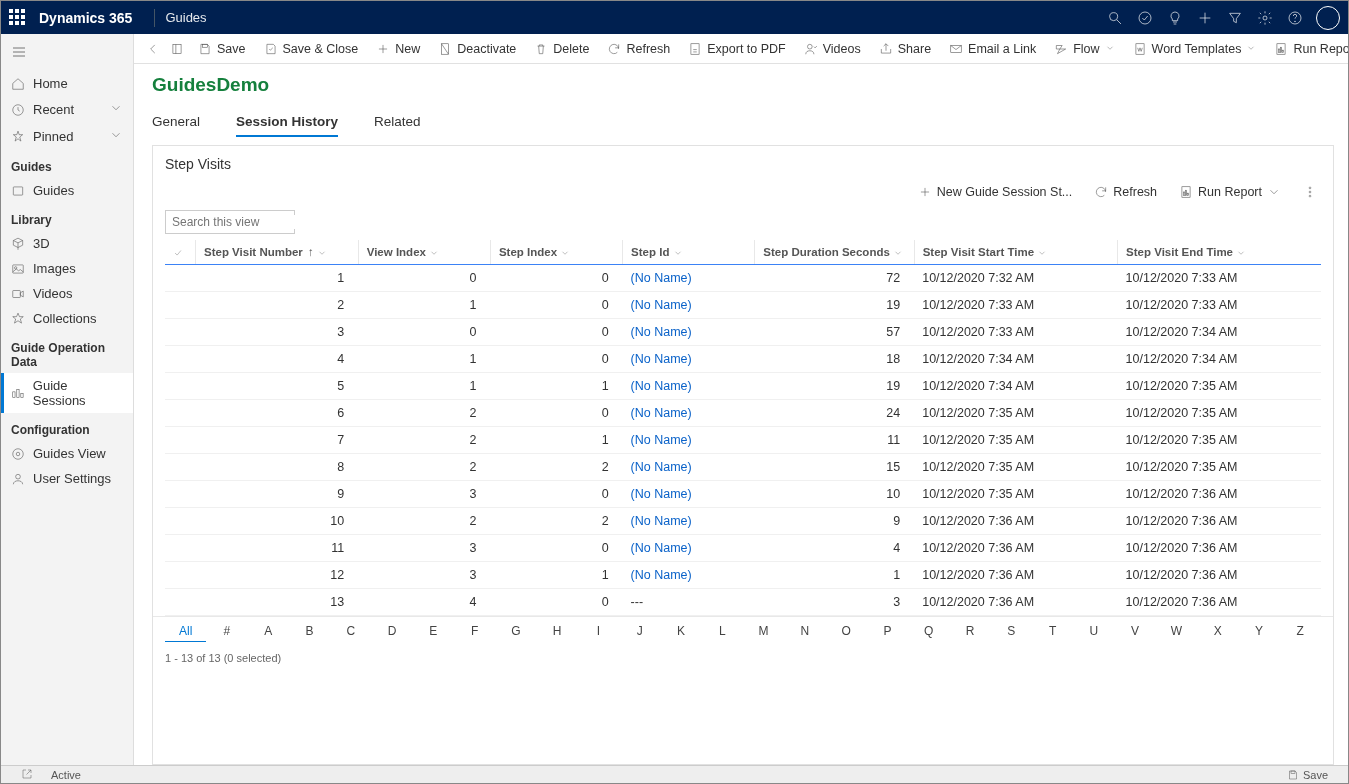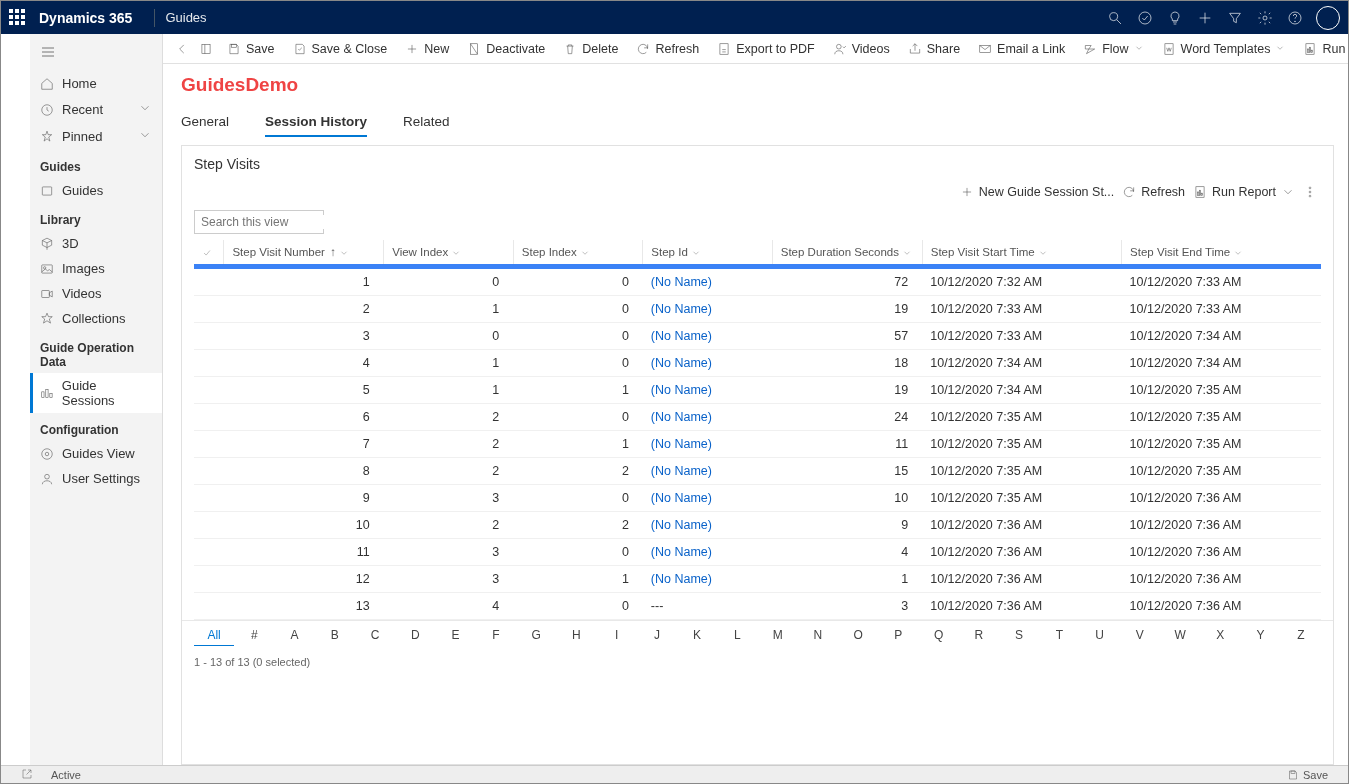--- a/index.html
+++ b/index.html
@@ -12,66 +12,66 @@
   .topbar .brand { font-weight:600; margin-right:12px;}
   .topbar .divider {width:1px; height:18px; background:#456; margin:0 10px;}
   .topbar .module { font-size:13px; opacity:0.9;}
   .topbar .spacer { flex:1;}
   .topbar .ticon { width:30px; height:33px; display:flex; align-items:center; justify-content:center; cursor:pointer; color:#fff;}
   .topbar .ticon svg { width:16px; height:16px; stroke:#fff; fill:none;}
   .topbar .avatar { width:24px; height:24px; border-radius:50%; border:1.5px solid #fff; margin-left:6px; cursor:pointer;}
   
   
   .shell { display:flex; height: calc(100% - 33px - 18px); }
-  .sidebar { width:133px; background:#f3f3f3; border-right:1px solid #ddd; padding-top:6px; font-size:13px; color:#333;margin-left:29px;}
+  .sidebar { width:133px; background:#f3f3f3; border-right:1px solid #ddd; padding-top:6px; font-size:13px; color:#333;}
   .sidebar .hamb { padding:4px 10px 8px; cursor:pointer;}
   .sidebar .hamb svg{width:16px;height:16px;stroke:#333;fill:none;}
   .sidebar .item { display:flex; align-items:center; padding:5px 10px; cursor:pointer; gap:8px; position:relative;}
   .sidebar .item.active { background:#fff; }
   .sidebar .item.active::before { content:""; position:absolute; left:0; top:0; bottom:0; width:3px; background:#0078d4;}
   .sidebar .item .chev { margin-left:auto; }
   .sidebar .item svg { width:14px; height:14px; stroke:#555; fill:none;}
   .sidebar .section { padding:10px 10px 4px; font-size:12px; font-weight:600; color:#333;}
   
   .main { flex:1; display:flex; flex-direction:column; overflow:hidden;}
   
   
   .cmdbar { height:30px; border-bottom:1px solid #e1e1e1; display:flex; align-items:center; padding:0 8px; gap:2px; font-size:12.5px; color:#333;}
   .cmdbar .cbtn { display:flex; align-items:center; gap:5px; padding:4px 8px; cursor:pointer; white-space:nowrap;}
   .cmdbar .cbtn svg { width:14px; height:14px; stroke:#555; fill:none;}
   .cmdbar .cbtn.icononly { padding:4px;}
   .cmdbar .chev-down svg{width:10px;height:10px;}
   
   
   .recheader { padding: 10px 18px 0; }
-  .recheader .title { font-size:19px; font-weight:600; color:#ef4444;}
+  .recheader .title { font-size:19px; font-weight:600; color:#15803d;}
   .recheader .subtitle { font-size:11.5px; color:#666; margin-top:-1px;}
   
   
   .tabs { display:flex; gap:36px; padding:0 18px; margin-top:14px; border-bottom:0; font-size:13.5px; color:#333;}
   .tabs .tab { padding:4px 0 6px; cursor:pointer;}
   .tabs .tab.active { border-bottom:2px solid #0078d4; font-weight:600;}
   
   
   .card { margin:8px 14px 0 18px; border:1px solid #e1e1e1; background:#fff; flex:1; display:flex; flex-direction:column; overflow:hidden;}
   .card-title { font-size:14px; padding:10px 12px 6px; color:#333;}
-  .card-toolbar { display:flex; justify-content:flex-end; align-items:center; gap:0; padding:4px 12px 6px; font-size:12.5px; color:#333;}
+  .card-toolbar { display:flex; justify-content:flex-end; align-items:center; gap:14px; padding:4px 12px 6px; font-size:12.5px; color:#333;}
   .card-toolbar .tbtn { display:flex; align-items:center; gap:5px; cursor:pointer; padding:3px 4px;}
   .card-toolbar .tbtn svg{width:14px;height:14px;stroke:#555;fill:none;}
   .card-toolbar .more svg{width:14px;height:14px;}
   
   .searchrow { display:flex; justify-content:flex-start; padding:2px 12px 6px;}
   .searchbox { display:flex; align-items:center; border:1px solid #ccc; height:24px; width:130px; padding:0 6px; font-size:12px; color:#666;}
   .searchbox input { border:none; outline:none; flex:1; font-size:12px;}
   .searchbox svg{width:12px;height:12px;stroke:#555;fill:none;}
   
   
   .tablewrap { overflow:auto; padding:0 12px;}
   table { width:100%; border-collapse:collapse; font-size:12.5px; color:#333;}
-  thead th { text-align:left; font-weight:400; font-size:11.5px; color:#555; padding:6px 8px; border-bottom:5px solid #3b82f6; border-left:1px solid #e8e8e8; white-space:nowrap; cursor:pointer;margin-top:20px;}
+  thead th { text-align:left; font-weight:700; font-size:11.5px; color:#555; padding:6px 8px; border-bottom:1px solid #3b82f6; border-left:1px solid #e8e8e8; white-space:nowrap; cursor:pointer;margin-top:20px;}
   thead th:first-child { border-left:none; width:30px;}
   thead th .sort { margin-left:2px;}
   thead th svg {width:10px;height:10px;stroke:#666;fill:none;display:inline-block;vertical-align:middle;}
   tbody td { padding:6px 8px; border-bottom:1px solid #f0f0f0;}
   .num { text-align:right; padding-right:14px;}
   .link { color:#0a62c9; cursor:pointer;}
   
   
   .alpha { display:flex; border-top:1px solid #e8e8e8; padding:4px 12px; font-size:12px; color:#444; gap:0;}
   .alpha span { flex:1; text-align:center; cursor:pointer; padding:3px 0;}

